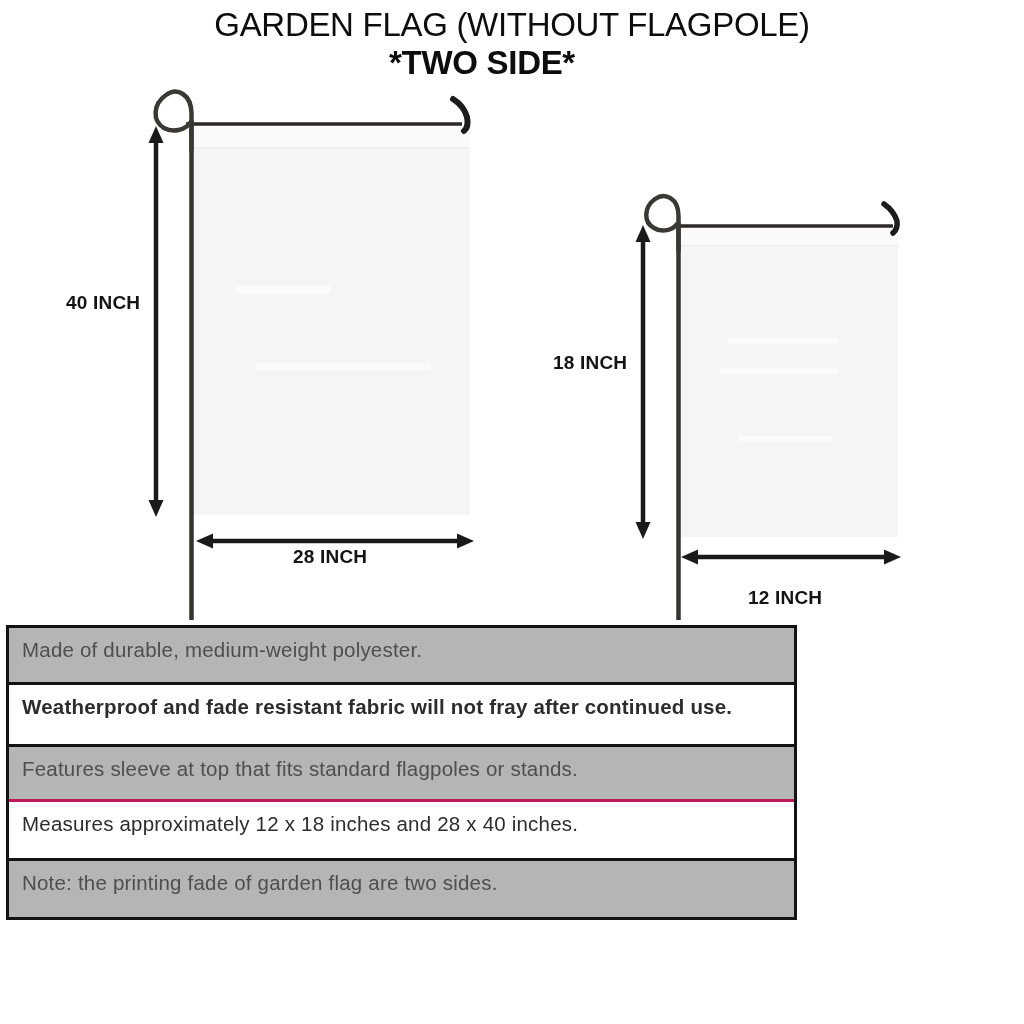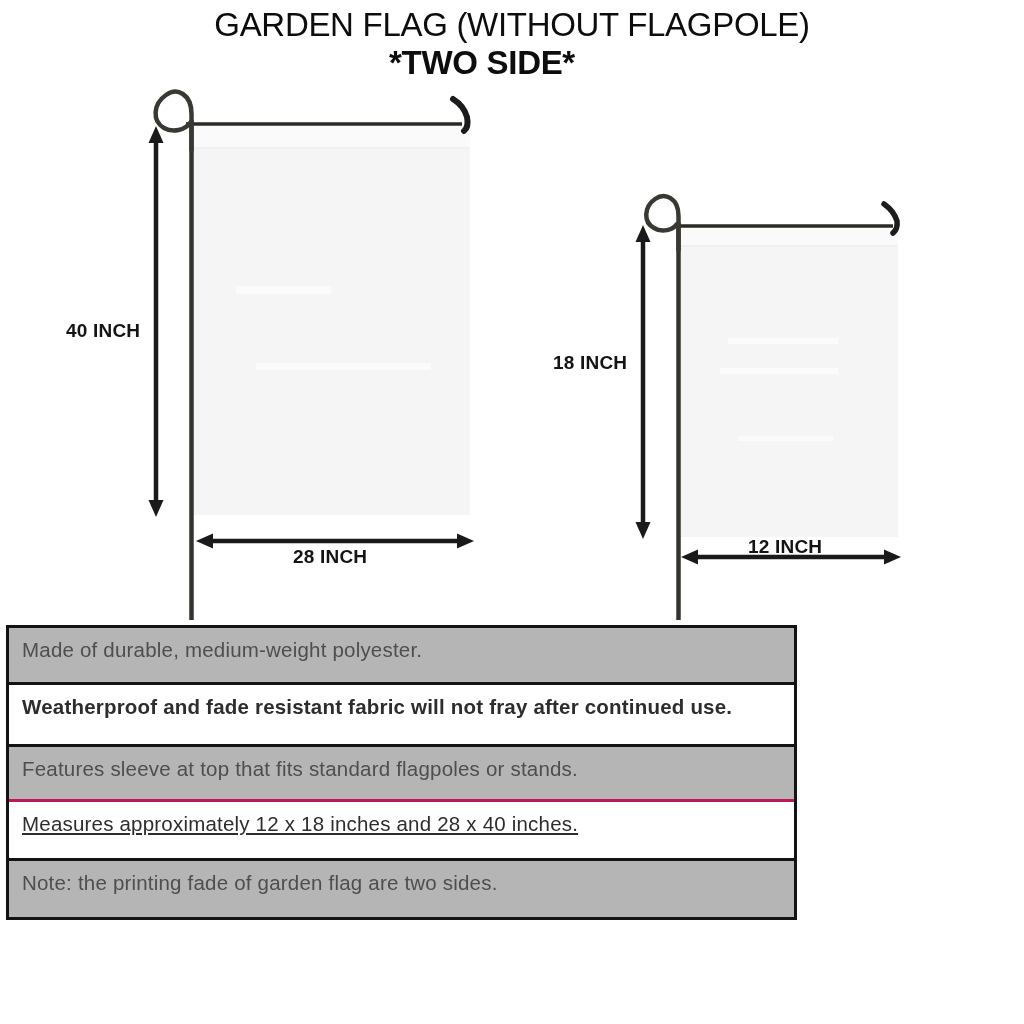--- a/index.html
+++ b/index.html
@@ -16,41 +16,41 @@
     position: relative; left: -30px;
   }
 
   
   .diagram-svg { position: absolute; left: 0; top: 0; width: 1024px; height: 1024px; }
 
   .dim-label {
     position: absolute; font-size: 19px; font-weight: 700; color: #141414; letter-spacing: 0.2px;
     white-space: nowrap;
   }
-  .dim-label.h40 { left: 66px;  top: 320px; }
+  .dim-label.h40 { left: 66px;  top: 292px; }
   .dim-label.w28 { left: 293px; top: 546px; }
   .dim-label.h18 { left: 553px; top: 352px; }
-  .dim-label.w12 { left: 748px; top: 536px; }
+  .dim-label.w12 { left: 748px; top: 587px; }
 
   
   .feature-table {
     position: absolute; left: 6px; top: 625px; width: 791px; height: 295px;
     border: 3px solid #131313; background: #ffffff; display: flex; flex-direction: column;
   }
   .feature-row {
     width: 100%; padding: 9px 14px 8px 13px;
     font-size: 20.5px; letter-spacing: 0.2px; line-height: 26px;
     white-space: nowrap; overflow: hidden;
   }
   .feature-row.shaded { background: #b5b5b5; color: #4e4e4e; }
   .feature-row.plain  { background: #ffffff; color: #2d2d2d; }
   .feature-row.r1 { height: 57px; border-bottom: 3px solid #131313; }
   .feature-row.r2 { height: 59px; font-weight: bold; }
   .feature-row.r3 { height: 58px; border-top: 3px solid #131313; border-bottom: 3px solid #be185d; }
-  .feature-row.r4 { height: 56px; text-decoration: underline; }
+  .feature-row.r4 { height: 56px; }
   .feature-row.r5 { height: 59px; border-top: 3px solid #131313; }
 </style>
 </head>
 <body>
 
 <div class="title-block">
   <div class="title-line1">GARDEN FLAG (WITHOUT FLAGPOLE)</div>
   <div class="title-line2">*TWO SIDE*</div>
 </div>
 

